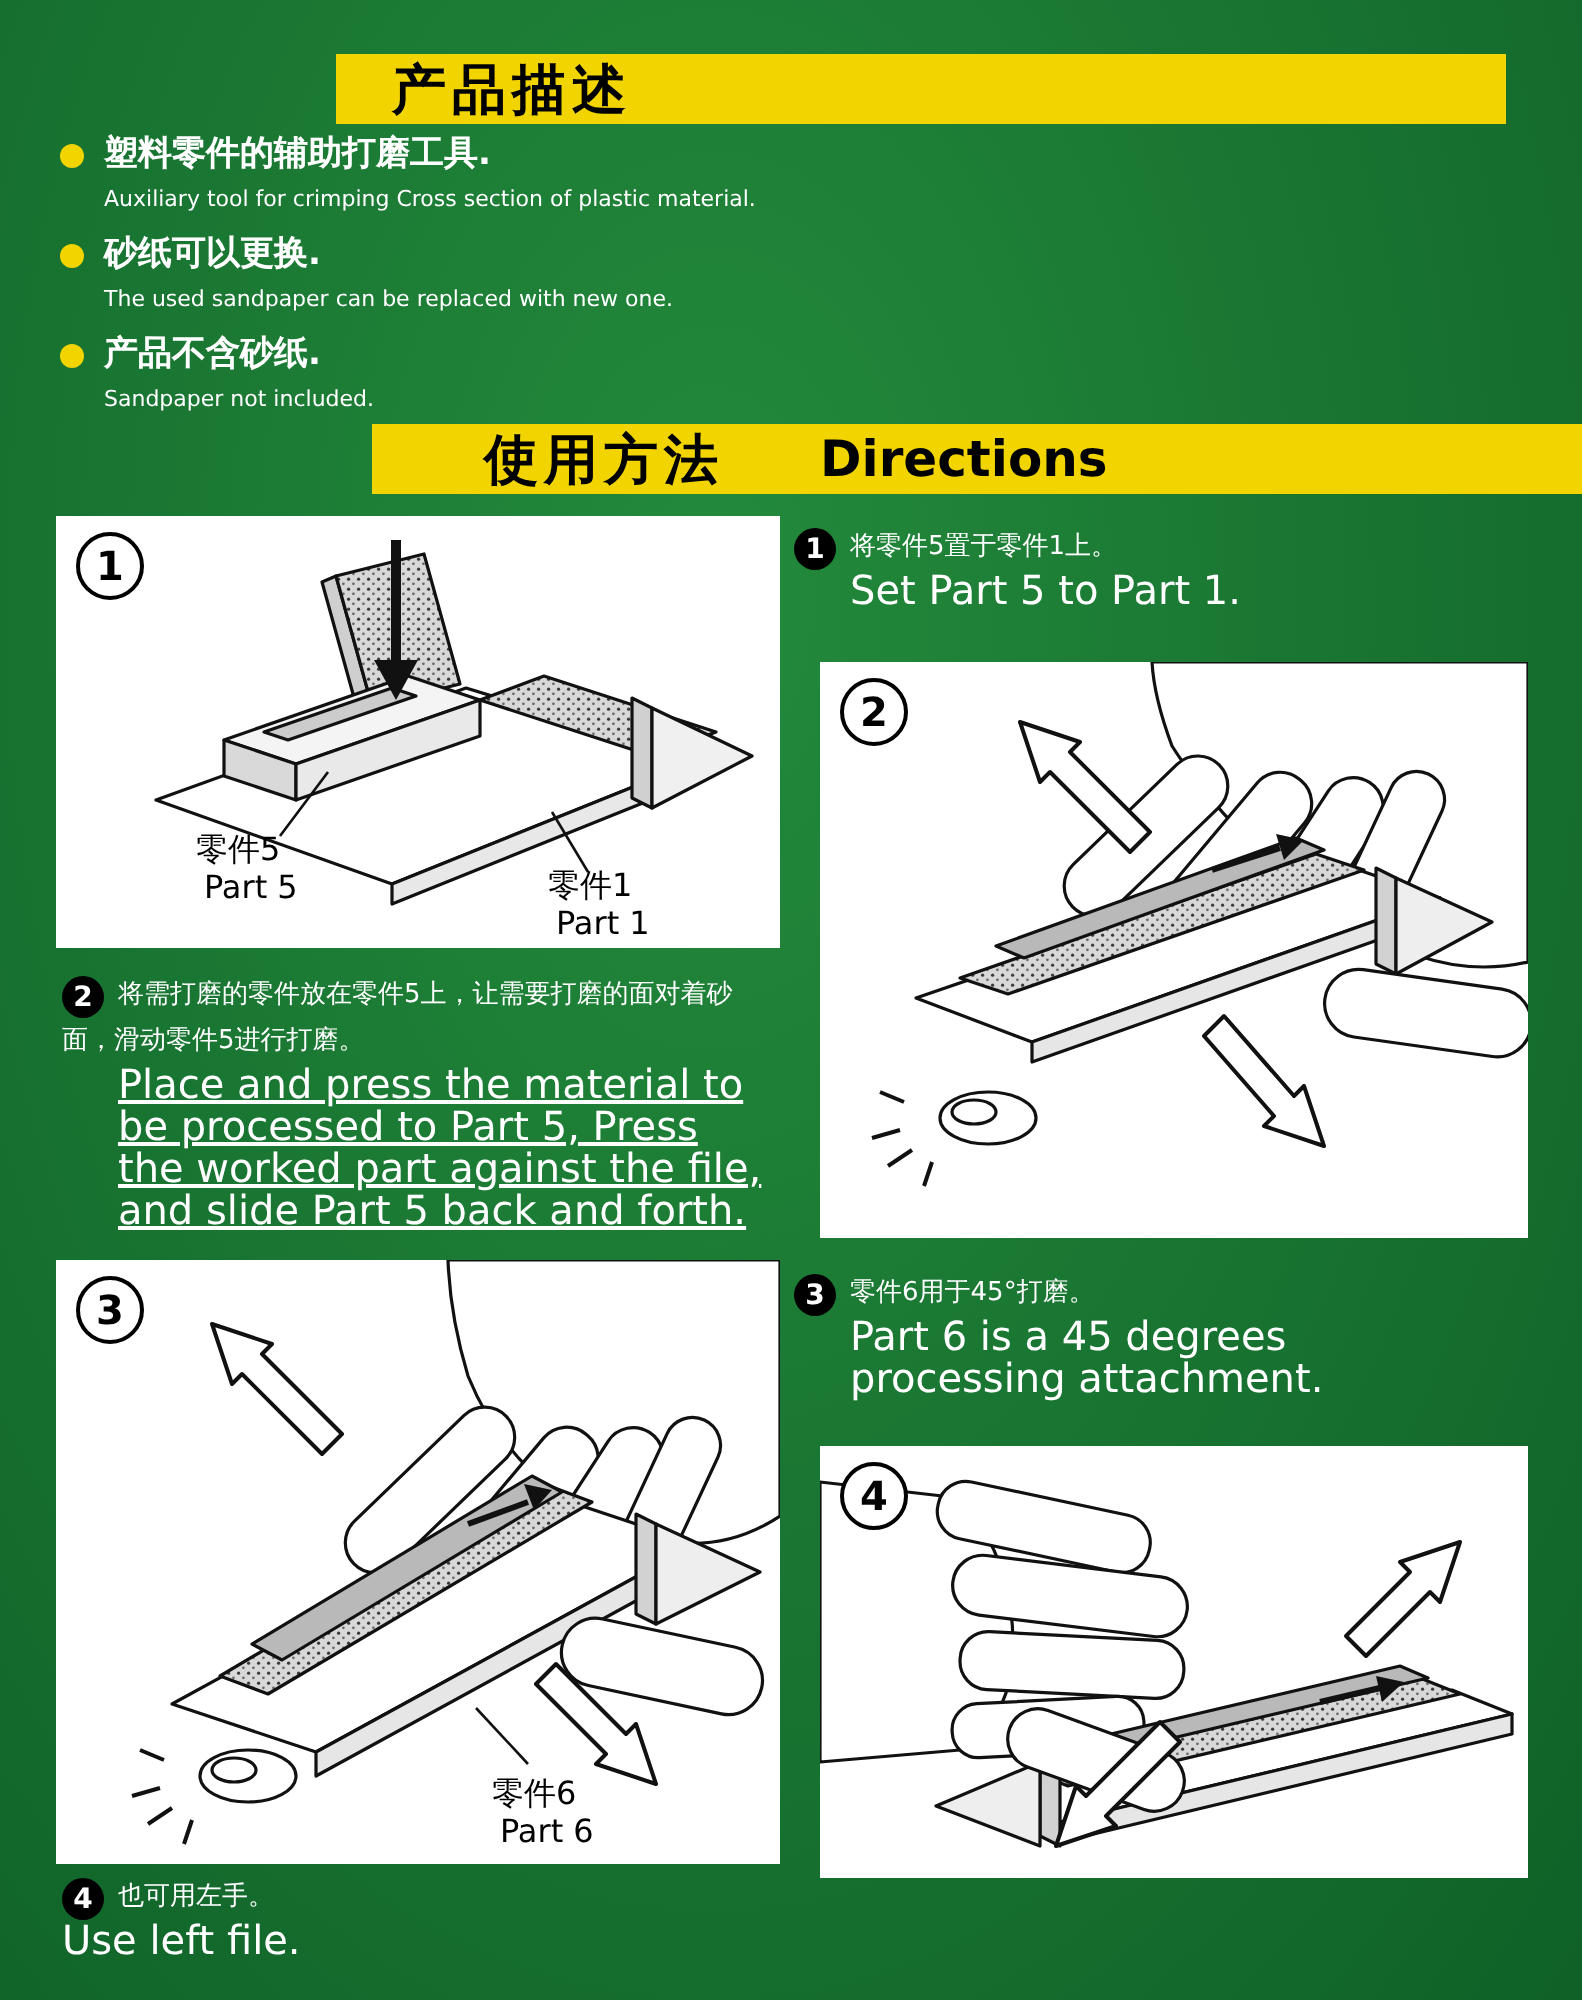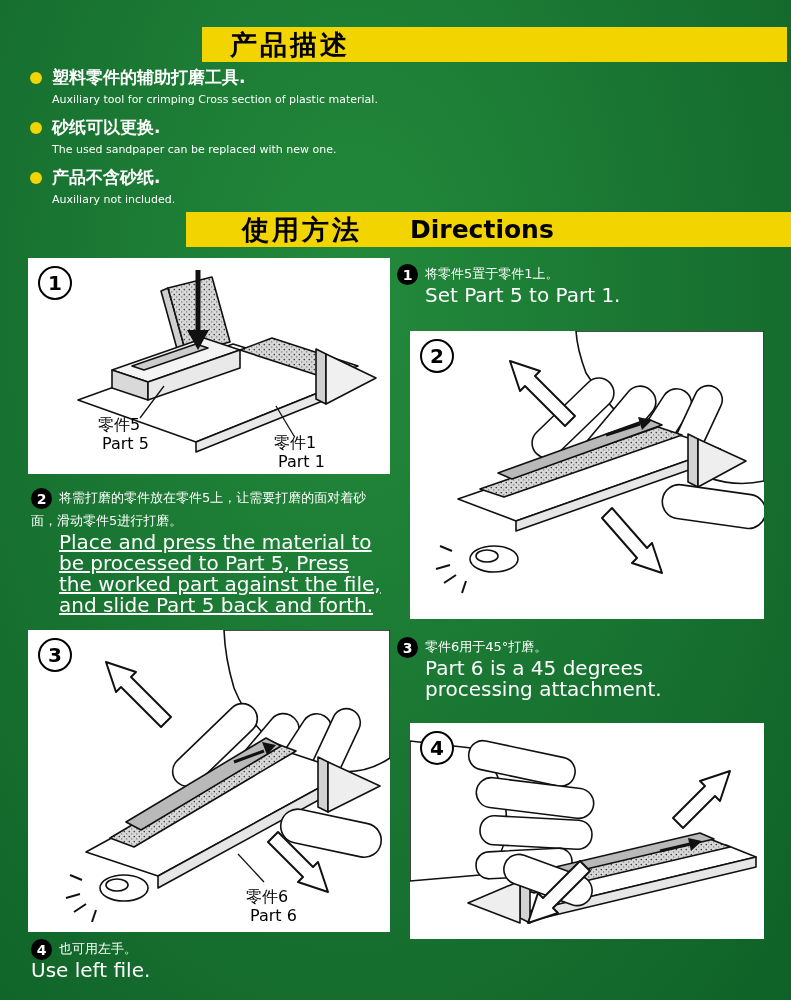--- a/index.html
+++ b/index.html
@@ -11,21 +11,21 @@
     background:radial-gradient(ellipse at 45% 30%, #238a3b 0%, #187331 55%, #0f6127 100%);
     font-family:"DejaVu Sans","Liberation Sans",sans-serif;
     color:#fff;
   }
   .banner{
     position:absolute;height:35px;background:#f2d400;color:#000;
     display:flex;align-items:center;font-weight:bold;
   }
   .banner .zh{font-size:27px;letter-spacing:3px;}
   .banner .en{font-size:25px;}
-  .banner1{left:202px;top:27px;width:557px;padding-left:28px;gap:36px;}
+  .banner1{left:168px;top:27px;width:557px;padding-left:28px;gap:36px;}
   .banner2{left:186px;top:212px;width:557px;padding-left:56px;gap:48px;}
 
   .bullets{position:absolute;left:28px;top:66px;width:740px;}
   .bullet{position:relative;padding-left:24px;margin-bottom:5px;}
   .bullet .dot{position:absolute;left:2px;top:6px;width:12px;height:12px;border-radius:50%;background:#f2d400;}
   .bullet .zh{font-size:17px;line-height:23px;font-weight:bold;}
   .bullet .en{font-size:11px;line-height:22px;}
 
   .panel{position:absolute;background:#ffffff;overflow:hidden;}
   .panel-num{
@@ -75,21 +75,21 @@
       <div class="en">Auxiliary tool for crimping Cross section of plastic material.</div>
     </div>
     <div class="bullet">
       <span class="dot"></span>
       <div class="zh">砂纸可以更换.</div>
       <div class="en">The used sandpaper can be replaced with new one.</div>
     </div>
     <div class="bullet">
       <span class="dot"></span>
       <div class="zh">产品不含砂纸.</div>
-      <div class="en">Auxiliary not included.</div>
+      <div class="en">Sandpaper not included.</div>
     </div>
   </div>
 
   <div class="banner banner2">
     <span class="zh">使用方法</span>
     <span class="en">Directions</span>
   </div>
 
   <div class="panel panel1">
     <div class="panel-num">1</div>

